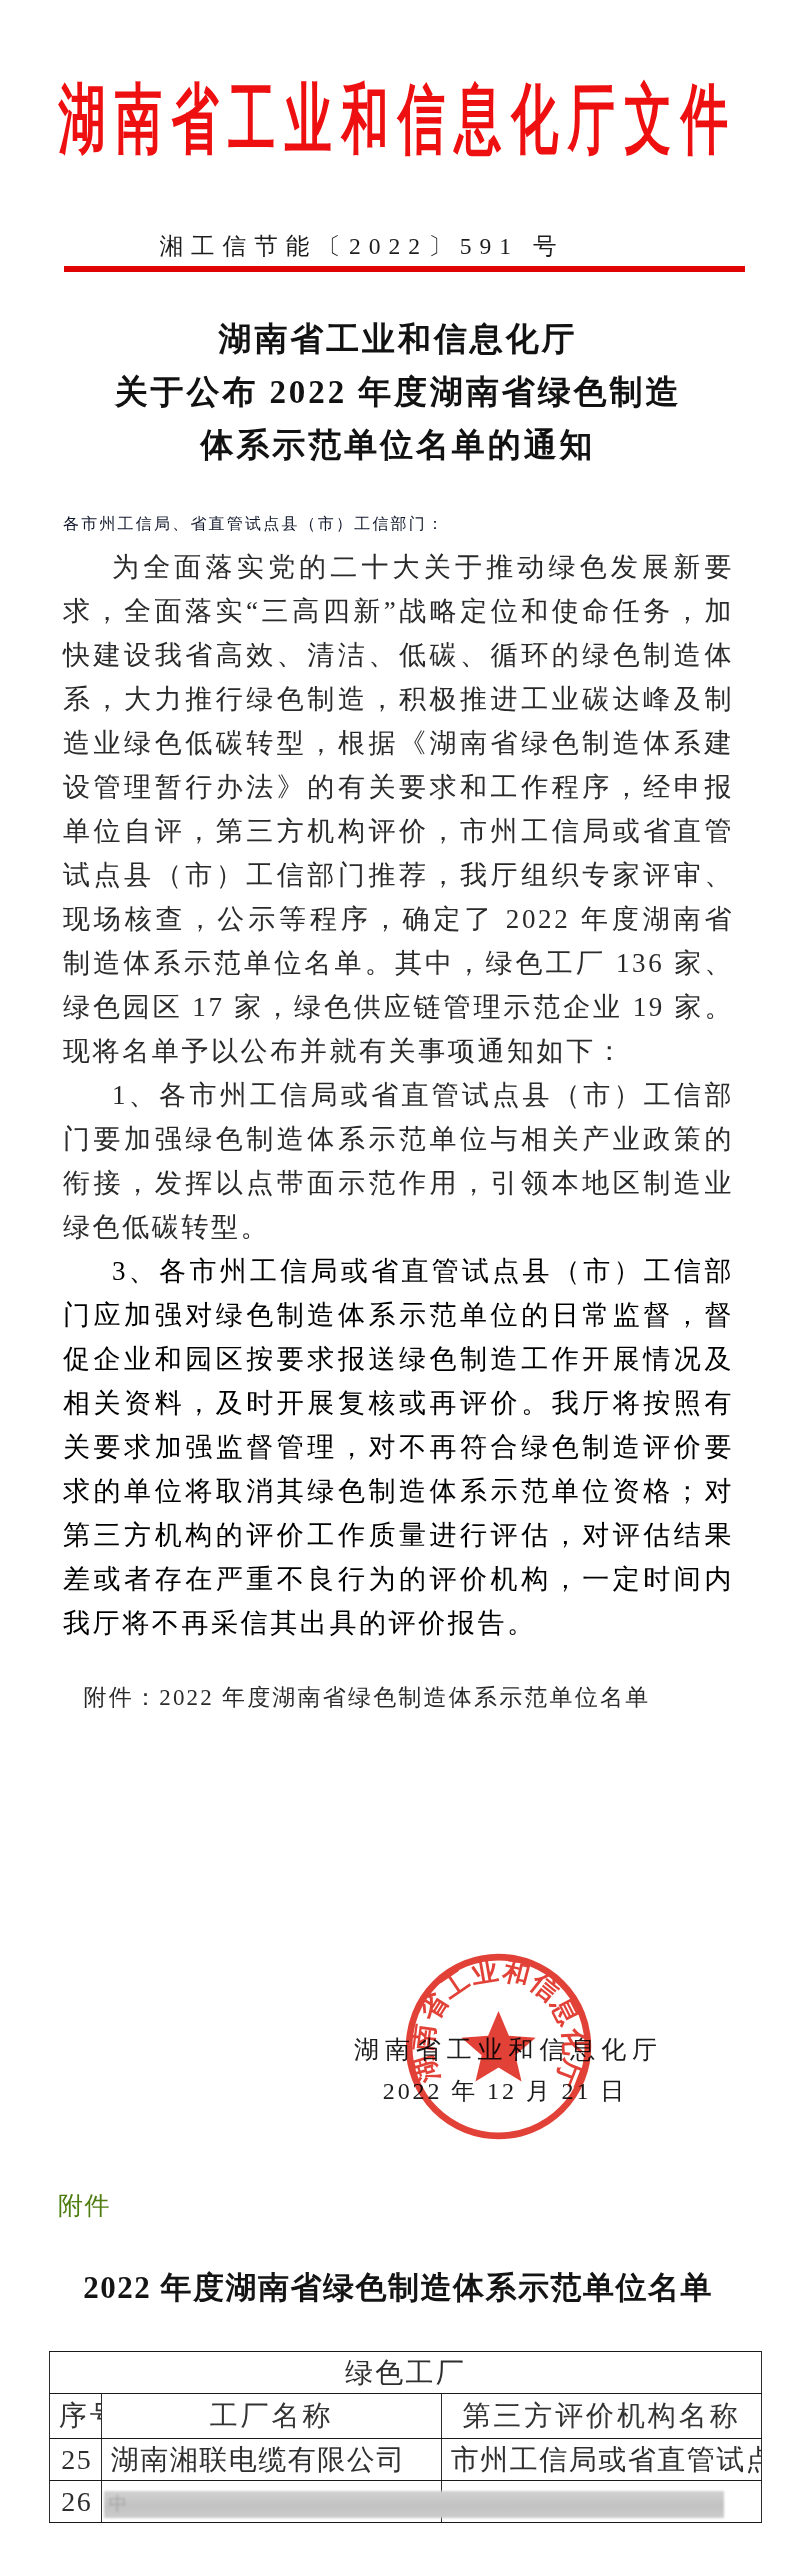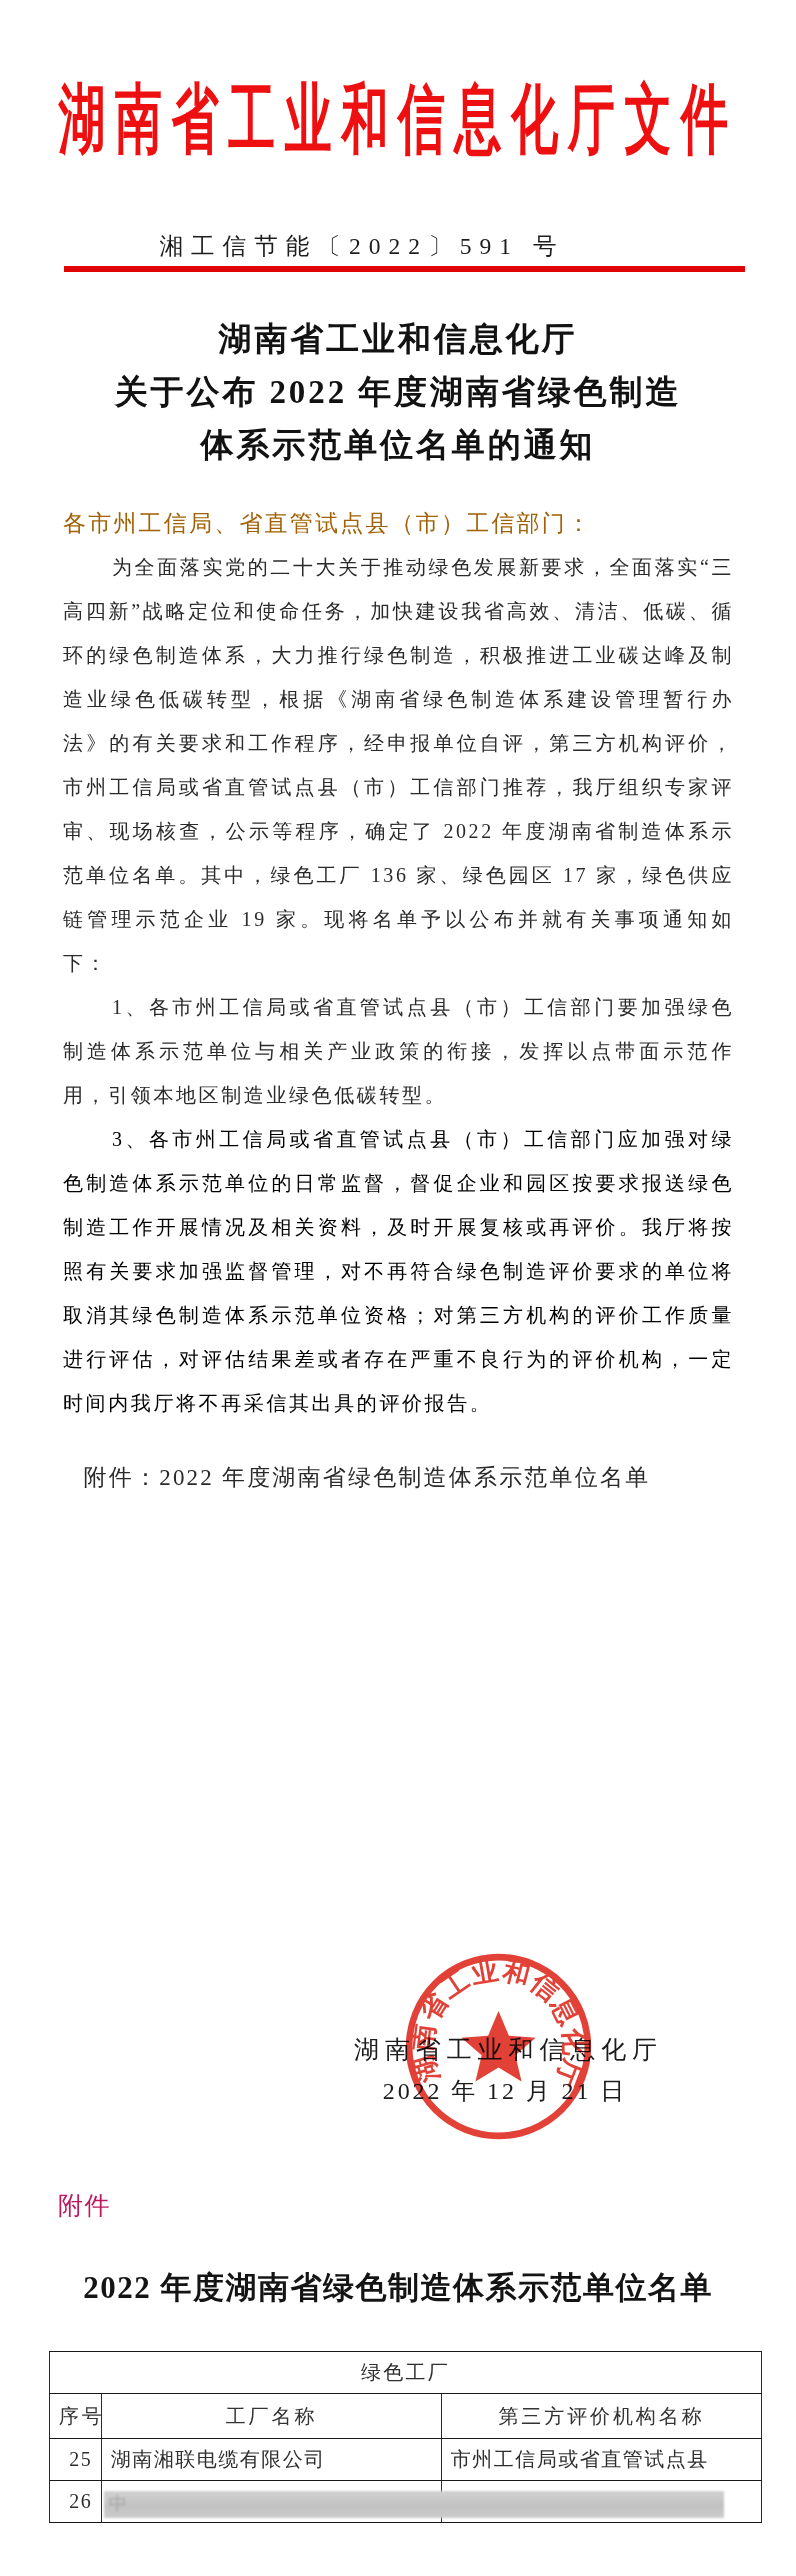--- a/index.html
+++ b/index.html
@@ -42,27 +42,27 @@
     text-align:center;
     font-size:33px; line-height:53px; font-weight:bold;
     letter-spacing:2.9px;
     color:#121212;
   }
   
   .body-block{
     position:absolute; top:490px; left:63px; width:671px;
   }
   .salutation{
-    font-size:23px; line-height:43px;
+    font-size:16px; line-height:43px;
     letter-spacing:2.2px;
-    color:#a16207;
+    color:#0f172a;
   }
   .para{
     margin:0;
-    font-size:20px; line-height:44px;
+    font-size:27px; line-height:44px;
     letter-spacing:2.6px;
     text-align:justify;
     text-indent:49px;
     color:#2a2a2a;
   }
   .para.tone-mid{color:#000000;}
   .attach-ref{
     margin-top:38px;
     font-size:23px; line-height:29.5px;
     letter-spacing:2.2px;
@@ -87,36 +87,36 @@
     position:absolute; top:1937px; left:401px;
     width:195px; height:195px;
     mix-blend-mode:multiply;
     opacity:.93;
   }
   
   .fujian-label{
     position:absolute; top:2177px; left:58px;
     font-family:"Liberation Sans", sans-serif;
     font-size:25px; letter-spacing:1.5px;
-    color:#be185d;
+    color:#4d7c0f;
   }
   .attach-title{
     position:absolute; top:2255px; left:0; width:796px;
     text-align:center;
     font-size:31px; font-weight:bold; letter-spacing:1.5px;
     color:#141414; white-space:nowrap;
   }
   .table-wrap{
     position:absolute; top:2339px; left:49px; width:712px;
   }
   table.roster{
     width:712px;
     border-collapse:collapse;
     table-layout:fixed;
-    font-size:20px;
+    font-size:28px;
     color:#2e2e2e;
   }
   table.roster td{
     border-left:0.7px solid #2c2c2c;
     border-right:0.7px solid #2c2c2c;
     border-top:1.5px solid #1a1a1a;
     border-bottom:1.5px solid #1a1a1a;
     padding:0 8.8px;
     letter-spacing:1.5px;
     overflow:hidden;

